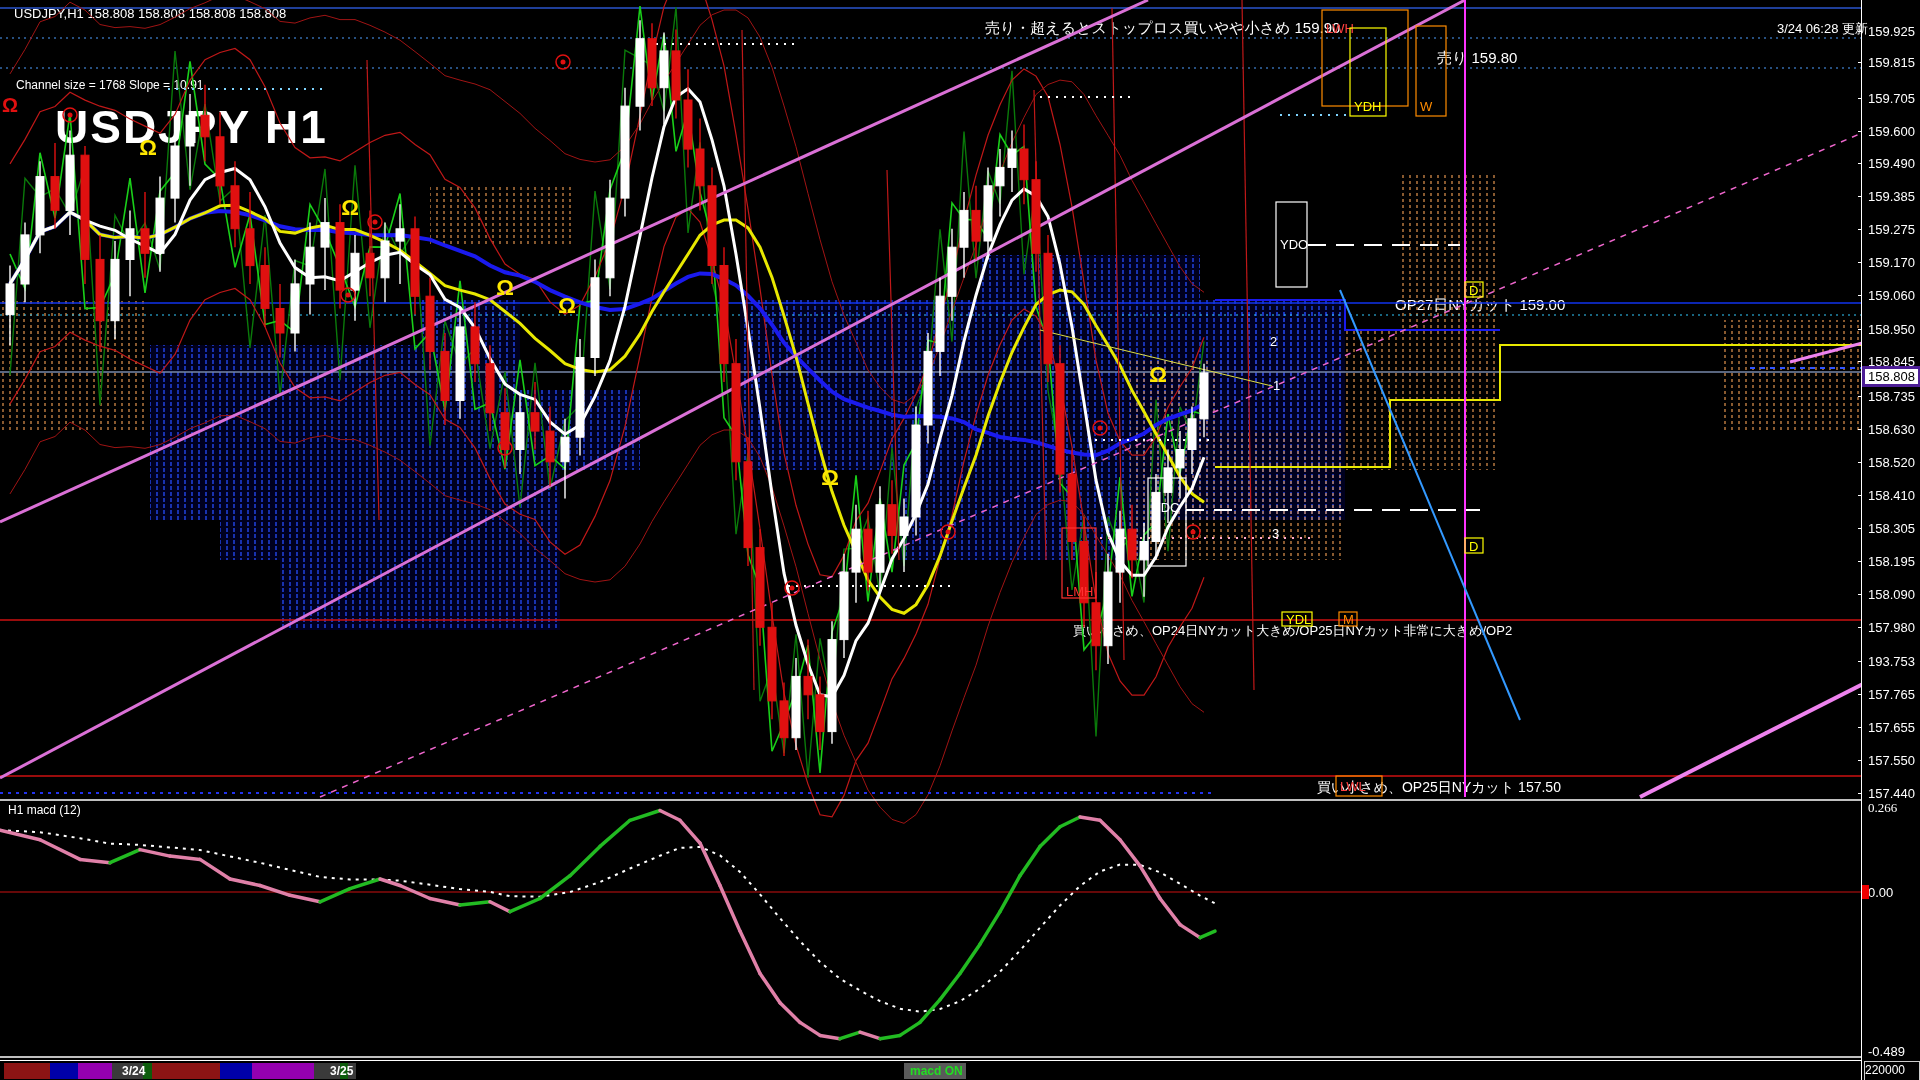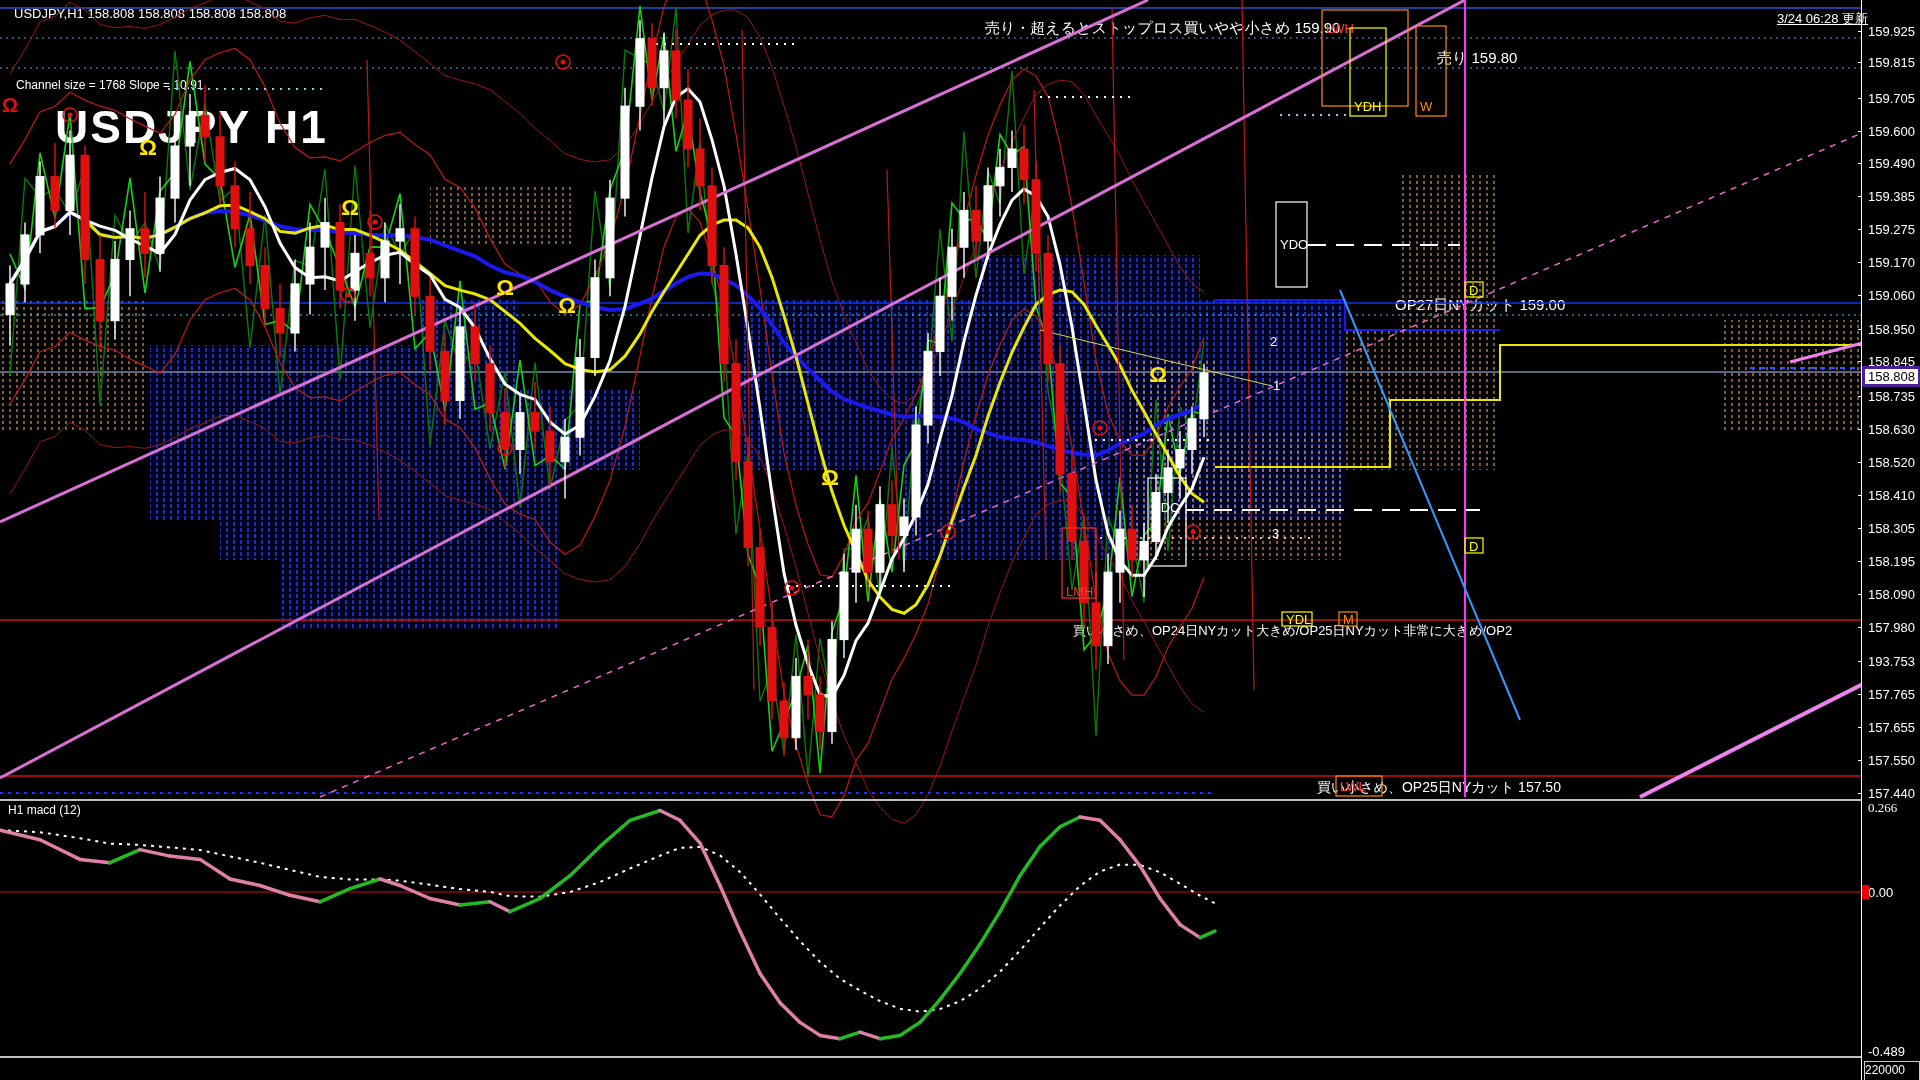--- a/index.html
+++ b/index.html
@@ -12,21 +12,21 @@
   .tick{position:absolute;left:6px;color:#fff;font-size:13px;}
   .tickmark{position:absolute;left:-4px;width:4px;height:1px;background:#fff;}
   .pricebox{position:absolute;left:0px;background:#fff;color:#000;font-size:13px;padding:0 3px;border:3px solid #4c1d95;}
   svg{position:absolute;left:0;top:0;}
 </style>
 </head>
 <body>
 <div id="stage">
 
 <div class="abs wtxt" style="left:14px;top:6px;font-size:13px;">USDJPY,H1  158.808 158.808 158.808 158.808</div>
-<div class="abs wtxt" style="right:52px;top:10px;font-size:13px;text-decoration:underline;">3/24 06:28 更新</div>
+<div class="abs wtxt" style="right:52px;top:20px;font-size:13px;">3/24 06:28 更新</div>
 <div class="abs wtxt" style="left:8px;top:78px;font-size:12px;margin-left:8px;">Channel size = 1768 Slope = 10.91</div>
 <div class="abs" id="bigtitle" style="left:55px;top:84px;margin-top:16px;">USDJPY H1</div>
 <div class="abs wtxt" style="left:985px;top:19px;font-size:15px;">売り・超えるとストップロス買いやや小さめ 159.90</div>
 <div class="abs wtxt" style="left:1437px;top:49px;font-size:15px;">売り 159.80</div>
 <div class="abs wtxt" style="left:1395px;top:296px;font-size:15px;">OP27日NYカット 159.00</div>
 <div class="abs wtxt" style="left:1073px;top:622px;font-size:13px;">買い小さめ、OP24日NYカット大きめ/OP25日NYカット非常に大きめ/OP2</div>
 <div class="abs wtxt" style="left:1317px;top:779px;font-size:14px;">買い小さめ、OP25日NYカット 157.50</div>
 <div class="abs wtxt" style="left:8px;top:803px;font-size:12px;">H1  macd (12)</div>
 
 <svg id="chartsvg" width="1862" height="1080">
@@ -427,15 +427,32 @@
       <div class="tick" style="top: 753px;">157.550</div>
       <div class="tickmark" style="top: 793px;"></div>
       <div class="tick" style="top: 786px;">157.440</div>
       <div class="pricebox" style="top: 366px;">158.808</div>
       <div class="tick" style="top: 800px; font-family: Liberation Serif, serif;">0.266</div>
       <div class="tick" style="top: 885px;">0.00</div>
       <div class="tick" style="top: 1044px;">-0.489</div>
       <div style="position: absolute; left: 0px; width: 7px; height: 14px; background: rgb(238, 0, 0); top: 885px;"></div>
     </div>
 
+<div class="abs" id="timelinebar" style="left:0;top:1060px;width:1862px;height:20px;border-top:1px solid #fff;">
+      <div style="position: absolute; left: 4px; top: 2px; width: 46px; height: 16px; background: rgb(140, 20, 20);"></div>
+      <div style="position: absolute; left: 50px; top: 2px; width: 28px; height: 16px; background: rgb(0, 0, 168);"></div>
+      <div style="position: absolute; left: 78px; top: 2px; width: 34px; height: 16px; background: rgb(148, 0, 176);"></div>
+      <div style="position: absolute; left: 112px; top: 2px; width: 31px; height: 16px; background: rgb(58, 58, 58);"></div>
+      <div style="position: absolute; left: 143px; top: 2px; width: 9px; height: 16px; background: rgb(12, 92, 12);"></div>
+      <div style="position: absolute; left: 152px; top: 2px; width: 68px; height: 16px; background: rgb(140, 20, 20);"></div>
+      <div style="position: absolute; left: 220px; top: 2px; width: 32px; height: 16px; background: rgb(0, 0, 168);"></div>
+      <div style="position: absolute; left: 252px; top: 2px; width: 62px; height: 16px; background: rgb(148, 0, 176);"></div>
+      <div style="position: absolute; left: 314px; top: 2px; width: 26px; height: 16px; background: rgb(58, 58, 58);"></div>
+      <div style="position: absolute; left: 340px; top: 2px; width: 8px; height: 16px; background: rgb(12, 92, 12);"></div>
+      <div style="position: absolute; left: 348px; top: 2px; width: 8px; height: 16px; background: rgb(58, 58, 58);"></div>
+      <div style="position: absolute; left: 904px; top: 2px; width: 62px; height: 16px; background: rgb(90, 90, 90);"></div>
+      <div style="position: absolute; left: 122px; top: 3px; font-size: 12px; font-weight: bold; color: rgb(255, 255, 255);">3/24</div>
+      <div style="position: absolute; left: 330px; top: 3px; font-size: 12px; font-weight: bold; color: rgb(255, 255, 255);">3/25</div>
+      <div style="position: absolute; left: 910px; top: 3px; font-size: 12px; font-weight: bold; color: rgb(34, 221, 34);">macd ON</div>
+    </div>
 <div class="abs" style="left:1864px;top:1061px;width:54px;height:17px;border:1px solid #ccc;color:#fff;font-size:12px;padding-top:1px;">220000</div>
 
 </div>
 
 </body></html>

